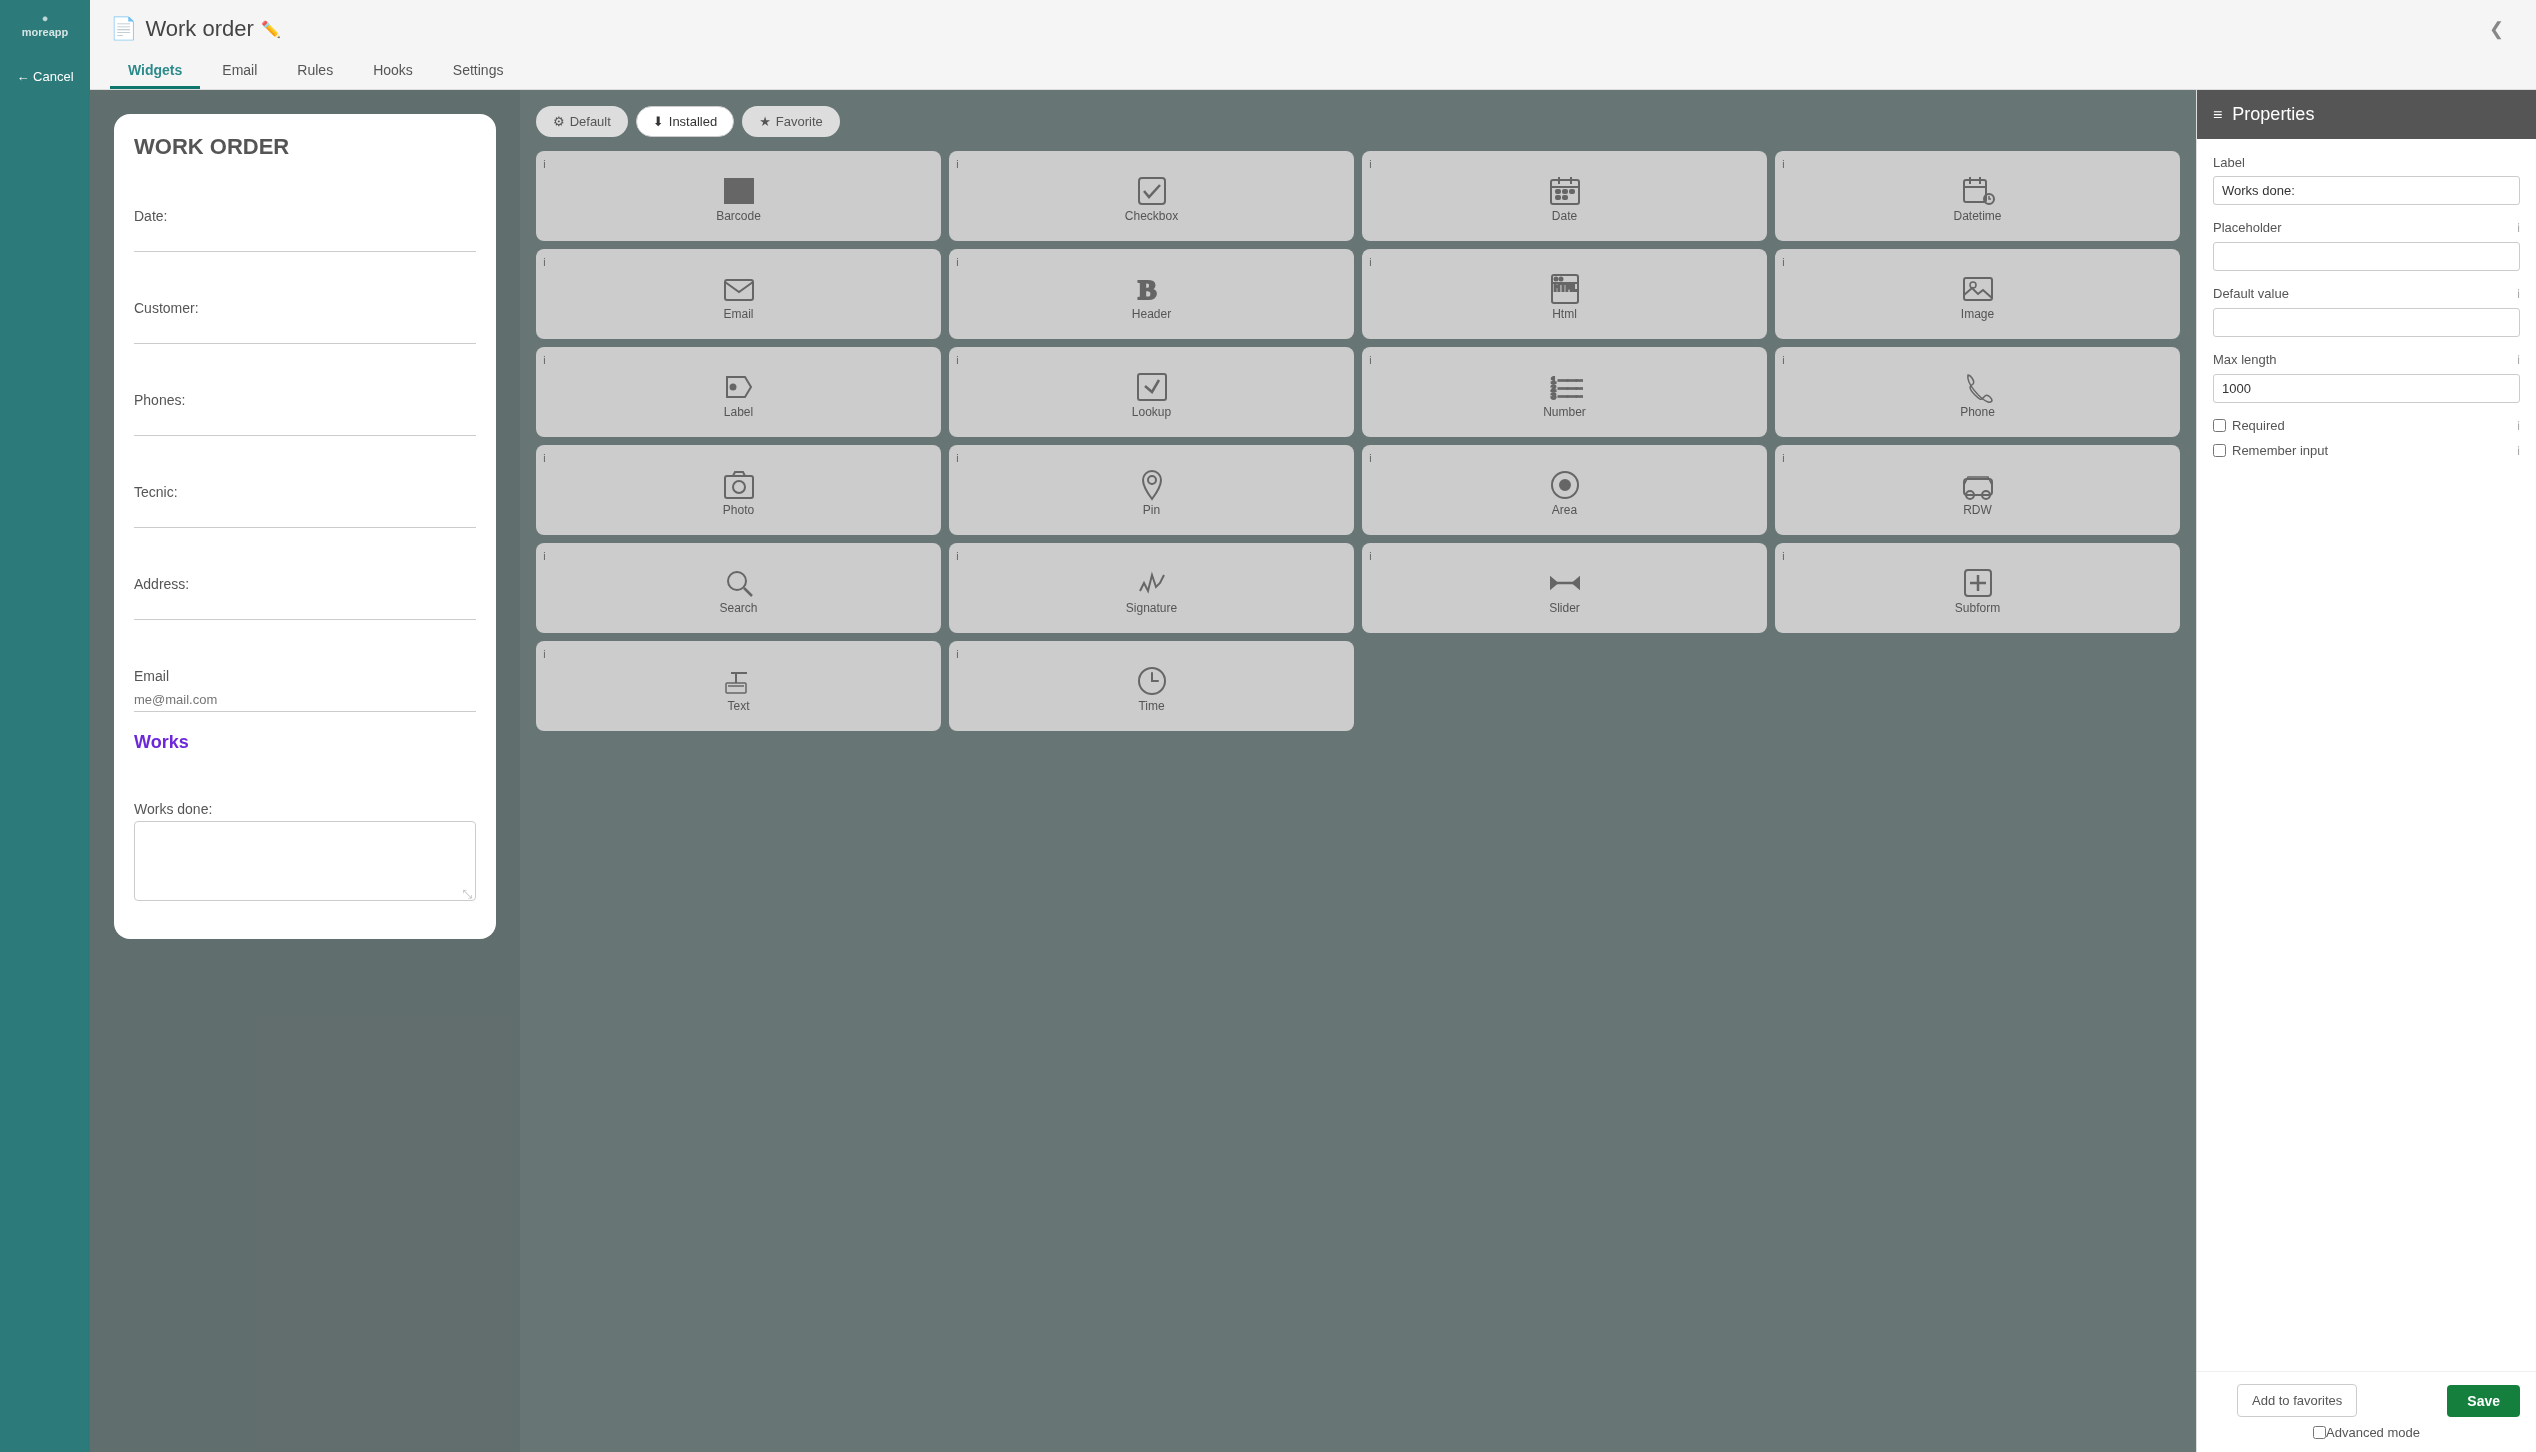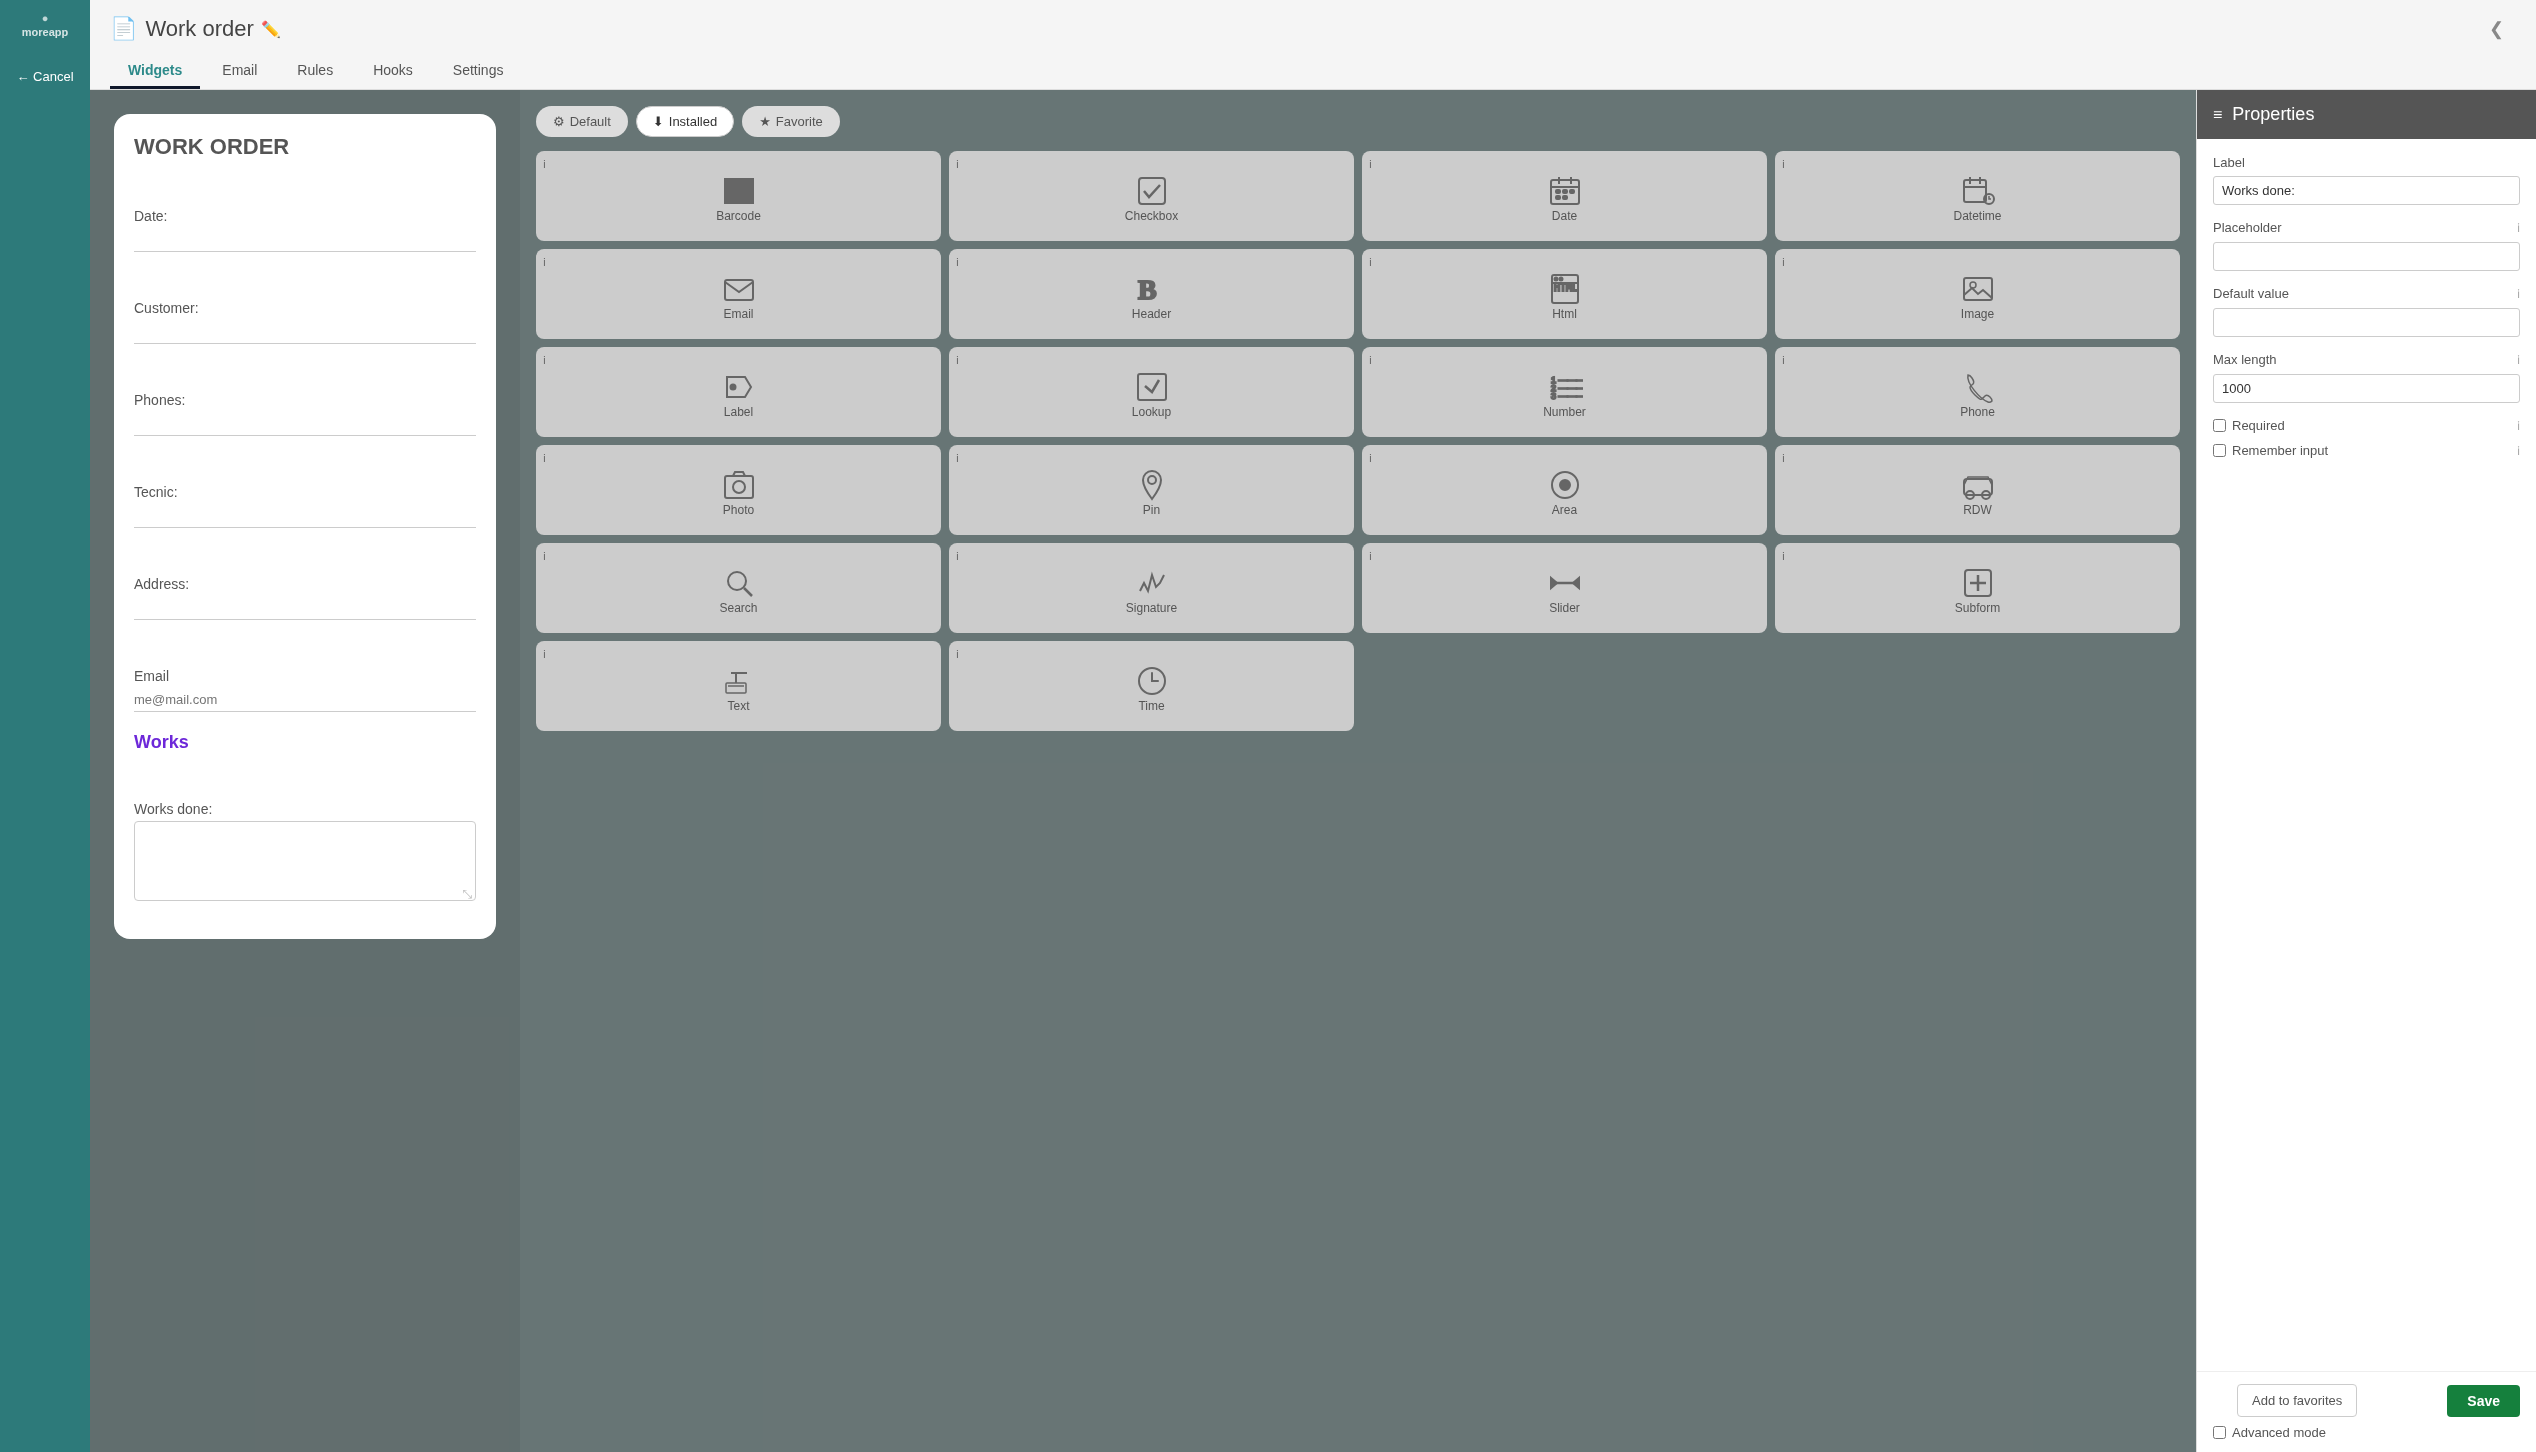--- a/index.html
+++ b/index.html
@@ -71,21 +71,21 @@
     .tab {
       padding: 8px 18px;
       font-size: 14px;
       color: #555;
       cursor: pointer;
       border-bottom: 3px solid transparent;
       margin-right: 4px;
     }
     .tab.active {
       color: #2d8a8a;
-      border-bottom: 3px solid #0f172a;
+      border-bottom: 3px solid #0f766e;
       font-weight: 600;
     }
     .collapse-btn {
       margin-left: auto;
       padding: 8px 12px;
       font-size: 18px;
       color: #888;
       cursor: pointer;
       display: flex;
       align-items: center;
@@ -314,22 +314,21 @@
       border-radius: 4px;
       background: #15803d;
       color: white;
       font-size: 14px;
       font-weight: 600;
       cursor: pointer;
     }
     .advanced-mode-row {
       display: flex;
       align-items: center;
-      justify-content: flex-start;
-      gap: 6px;
+      justify-content: center;
       font-size: 13px;
       color: #555;
     }
 
     
     .widget-svg {
       width: 36px;
       height: 36px;
       fill: none;
       stroke: #666;

